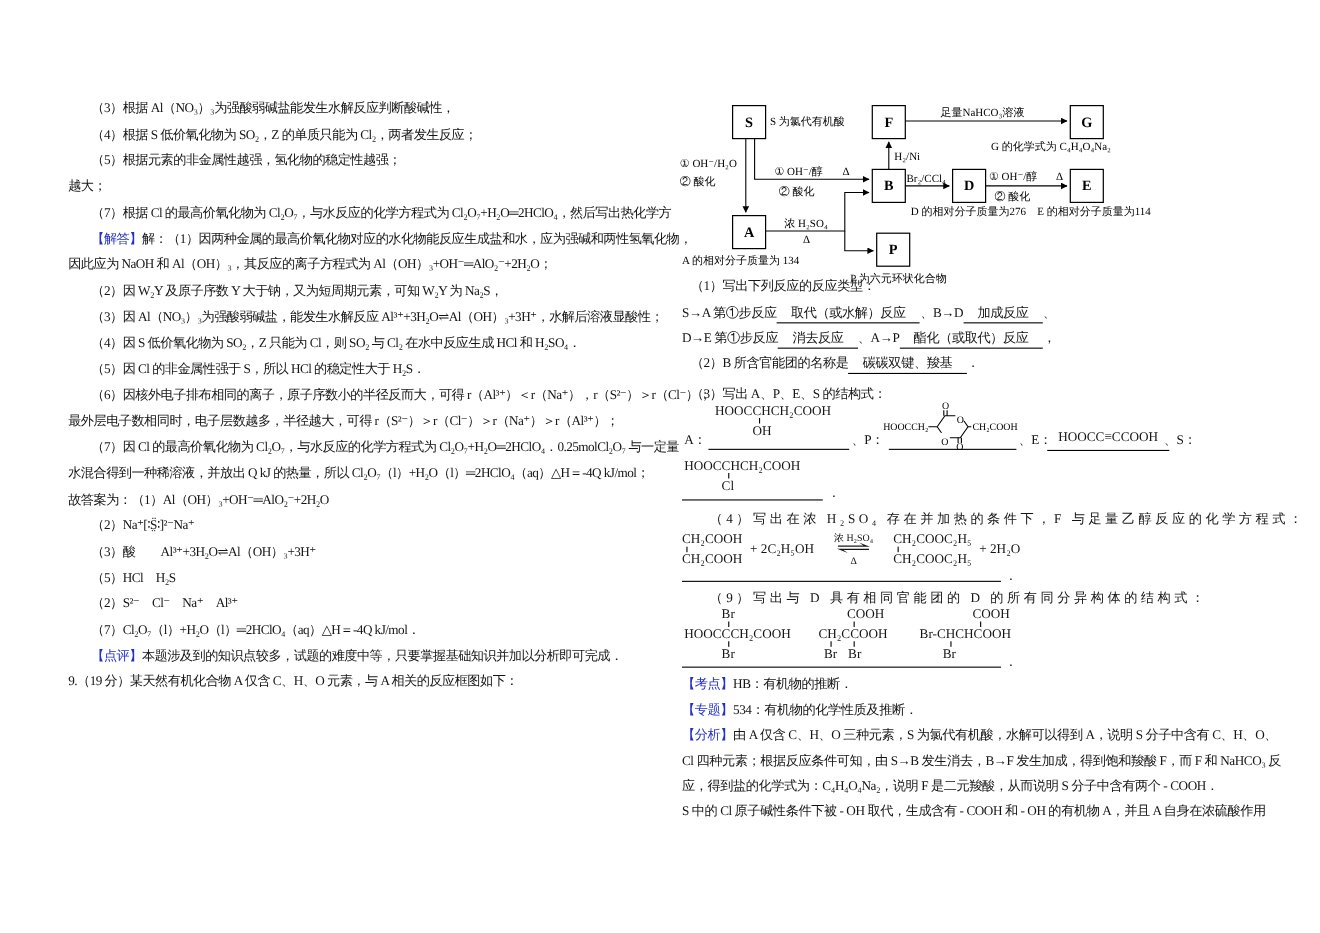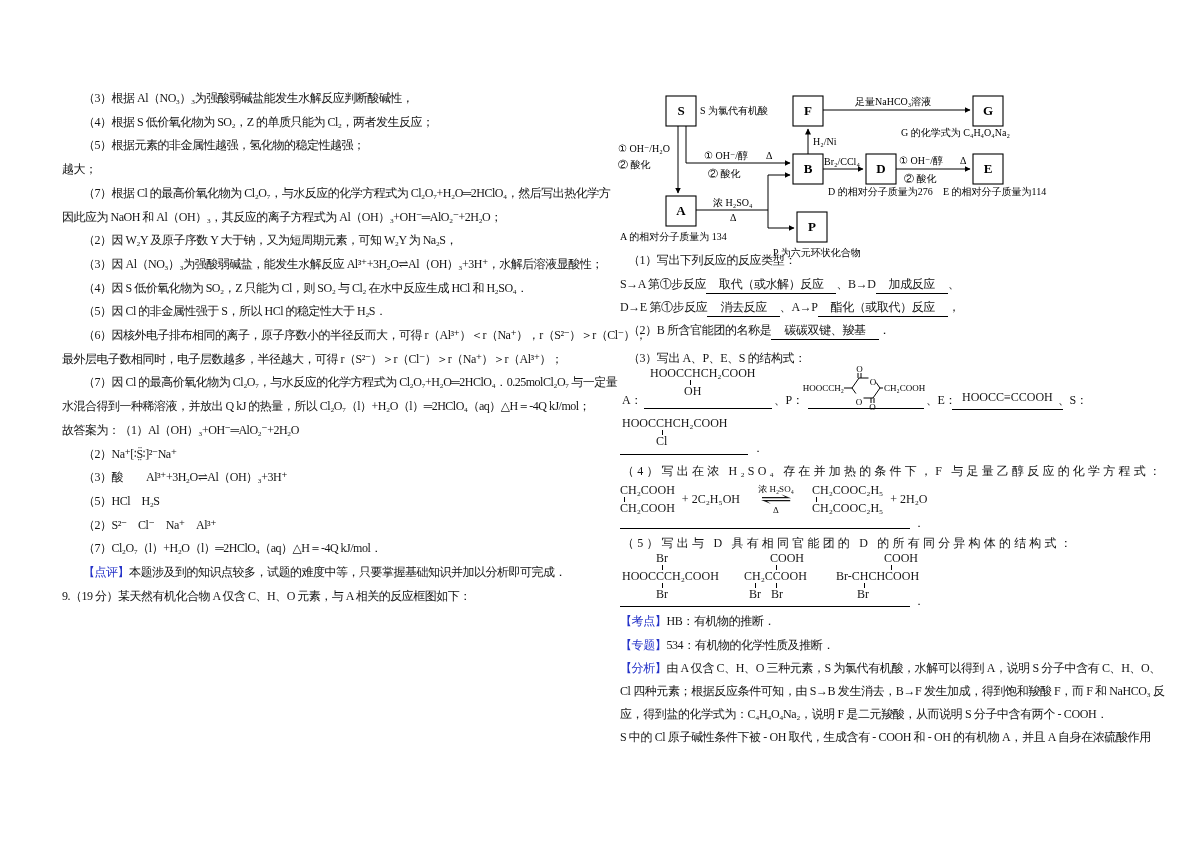--- a/index.html
+++ b/index.html
@@ -4,21 +4,21 @@
 <style>
   html,body{margin:0;padding:0;background:#fff;}
   .page{position:relative;width:1200px;height:848px;background:#ffffff;overflow:hidden;
         font-family:"Liberation Serif","DejaVu Serif",serif;color:#141414;}
   .leftcol{position:absolute;left:62px;top:87px;width:566px;font-size:12px;}
   .line{line-height:23.7px;white-space:nowrap;letter-spacing:-0.5px;}
   .line.ind{padding-left:21px;}
   .marker{color:#2331c8;}
   .rightcol{position:absolute;left:620px;top:86px;width:578px;font-size:12px;}
   .rline{position:absolute;white-space:nowrap;letter-spacing:-0.4px;line-height:16px;}
-  .spread{letter-spacing:3.2px;}
+  .spread{letter-spacing:3.2px;margin-left:23px;}
   .blank{display:inline-block;border-bottom:1px solid #000;padding:0 13px 1px;}
   .chem{position:absolute;font-size:12px;letter-spacing:0;}
   .crow{line-height:13px;white-space:pre;}
   .bars{position:relative;height:5px;}
   .vb{position:absolute;top:0;width:1px;height:5px;background:#000;}
   .uline{position:absolute;border-top:1px solid #000;height:0;}
   .eans{position:absolute;border-bottom:1px solid #000;padding:0 10px 4px;white-space:nowrap;}
   .feq{position:absolute;display:flex;align-items:center;gap:7px;}
   .rev{text-align:center;font-size:9px;line-height:10px;width:58px;}
   .rev-arr{font-size:15px;line-height:11px;transform:scaleX(2.6);}
@@ -28,20 +28,21 @@
 <body>
 
 <div class="page">
 
   <div class="leftcol">
     <div class="line ind"><span class="marker"></span><span>（3）根据 Al（NO₃）₃为强酸弱碱盐能发生水解反应判断酸碱性，</span></div>
     <div class="line ind"><span class="marker"></span><span>（4）根据 S 低价氧化物为 SO₂，Z 的单质只能为 Cl₂，两者发生反应；</span></div>
     <div class="line ind"><span class="marker"></span><span>（5）根据元素的非金属性越强，氢化物的稳定性越强；</span></div>
     <div class="line"><span>越大；</span></div>
     <div class="line ind"><span class="marker"></span><span>（7）根据 Cl 的最高价氧化物为 Cl₂O₇，与水反应的化学方程式为 Cl₂O₇+H₂O═2HClO₄，然后写出热化学方</span></div>
+    <div class="line ind"><span class="marker">【解答】</span><span>解：（1）因两种金属的最高价氧化物对应的水化物能反应生成盐和水，应为强碱和两性氢氧化物，</span></div>
     <div class="line"><span>因此应为 NaOH 和 Al（OH）₃，其反应的离子方程式为 Al（OH）₃+OH⁻═AlO₂⁻+2H₂O；</span></div>
     <div class="line ind"><span class="marker"></span><span>（2）因 W₂Y 及原子序数 Y 大于钠，又为短周期元素，可知 W₂Y 为 Na₂S，</span></div>
     <div class="line ind"><span class="marker"></span><span>（3）因 Al（NO₃）₃为强酸弱碱盐，能发生水解反应 Al³⁺+3H₂O⇌Al（OH）₃+3H⁺，水解后溶液显酸性；</span></div>
     <div class="line ind"><span class="marker"></span><span>（4）因 S 低价氧化物为 SO₂，Z 只能为 Cl，则 SO₂ 与 Cl₂ 在水中反应生成 HCl 和 H₂SO₄．</span></div>
     <div class="line ind"><span class="marker"></span><span>（5）因 Cl 的非金属性强于 S，所以 HCl 的稳定性大于 H₂S．</span></div>
     <div class="line ind"><span class="marker"></span><span>（6）因核外电子排布相同的离子，原子序数小的半径反而大，可得 r（Al³⁺）＜r（Na⁺），r（S²⁻）＞r（Cl⁻）；</span></div>
     <div class="line"><span>最外层电子数相同时，电子层数越多，半径越大，可得 r（S²⁻）＞r（Cl⁻）＞r（Na⁺）＞r（Al³⁺）；</span></div>
     <div class="line ind"><span class="marker"></span><span>（7）因 Cl 的最高价氧化物为 Cl₂O₇，与水反应的化学方程式为 Cl₂O₇+H₂O═2HClO₄．0.25molCl₂O₇ 与一定量</span></div>
     <div class="line"><span>水混合得到一种稀溶液，并放出 Q kJ 的热量，所以 Cl₂O₇（l）+H₂O（l）═2HClO₄（aq）△H＝-4Q kJ/mol；</span></div>
     <div class="line"><span>故答案为：（1）Al（OH）₃+OH⁻═AlO₂⁻+2H₂O</span></div>
@@ -195,21 +196,21 @@
         <div class="bars">
             <i class="vb" style="left:4px"></i>
           </div>
         <div class="crow">CH₂COOC₂H₅</div>
       </div>
       <span>+ 2H₂O</span>
     </div>
     <div class="uline" style="left:0;top:442px;width:290px"></div>
     <div class="rline" style="left:293px;top:429px">．</div>
 
-    <div class="rline spread" style="left:2px;top:449px">（5）写出与 D 具有相同官能团的 D 的所有同分异构体的结构式：</div>
+    <div class="rline spread" style="left:2px;top:449px">（9）写出与 D 具有相同官能团的 D 的所有同分异构体的结构式：</div>
     <div class="chem" style="left:2px;top:466px">
       <div class="crow" style="padding-left:34px">Br</div>
       <div class="bars">
           <i class="vb" style="left:40px"></i>
         </div>
       <div class="crow">HOOCCCH₂COOH</div>
       <div class="bars">
           <i class="vb" style="left:40px"></i>
         </div>
       <div class="crow" style="padding-left:34px">Br</div>

